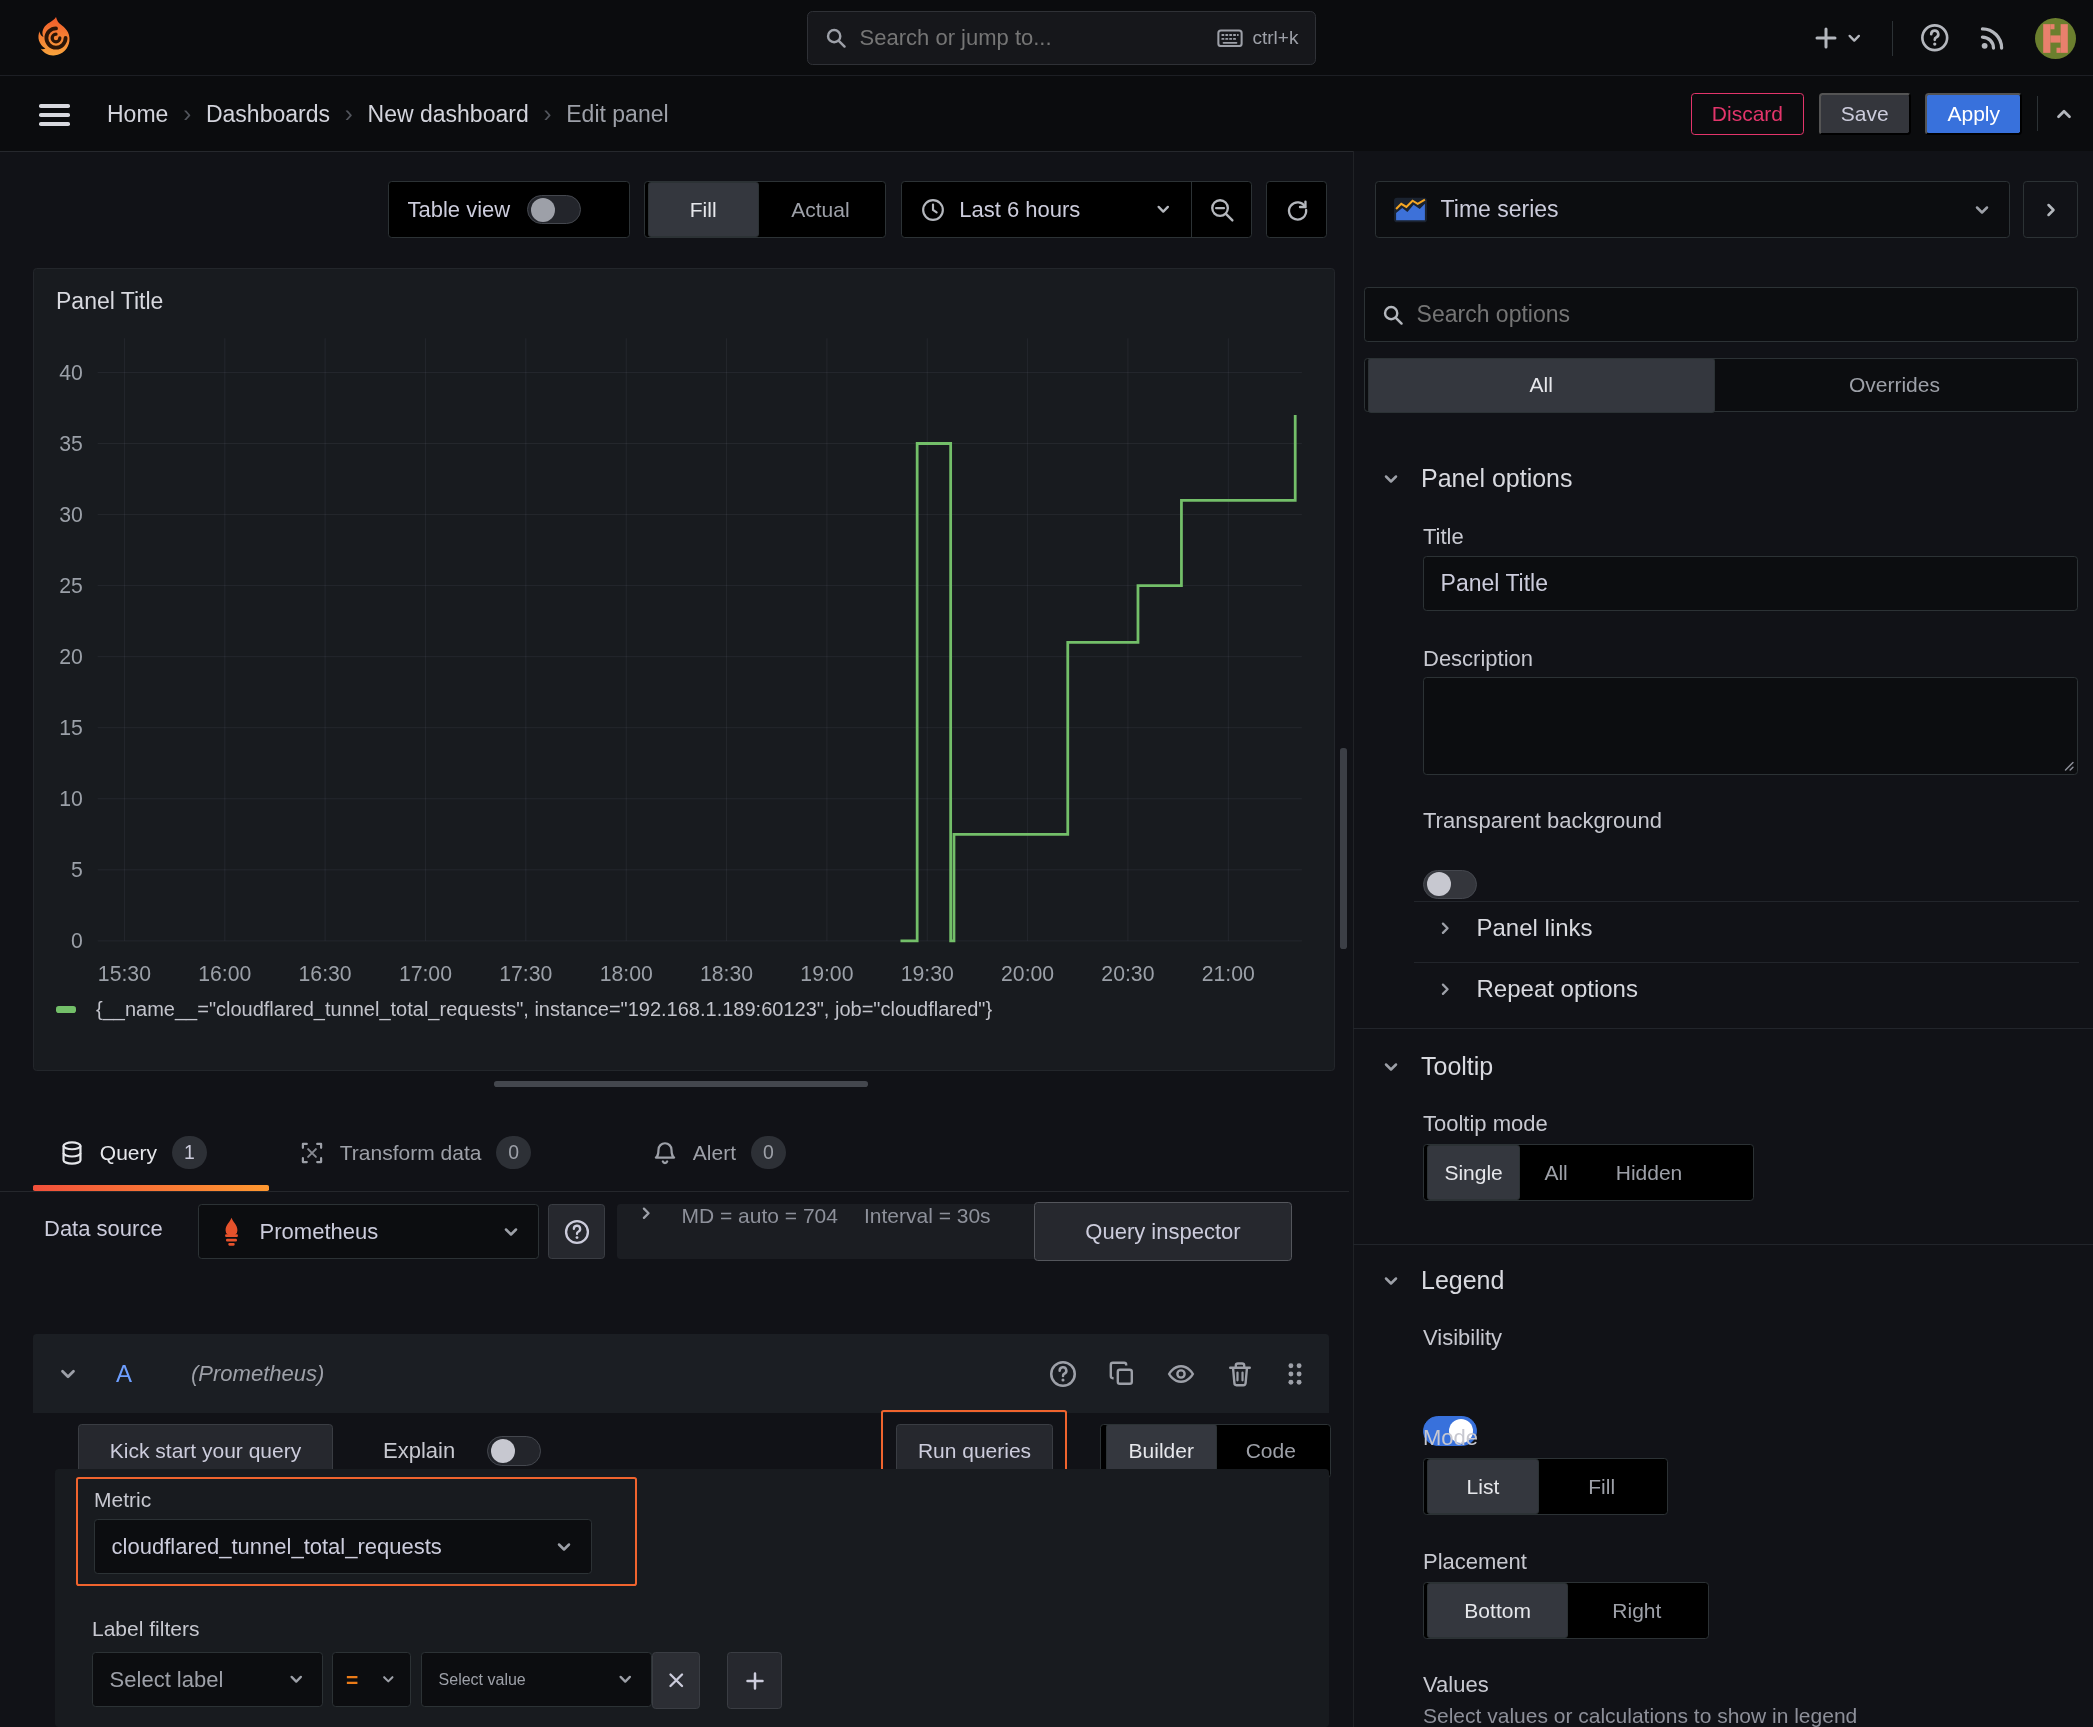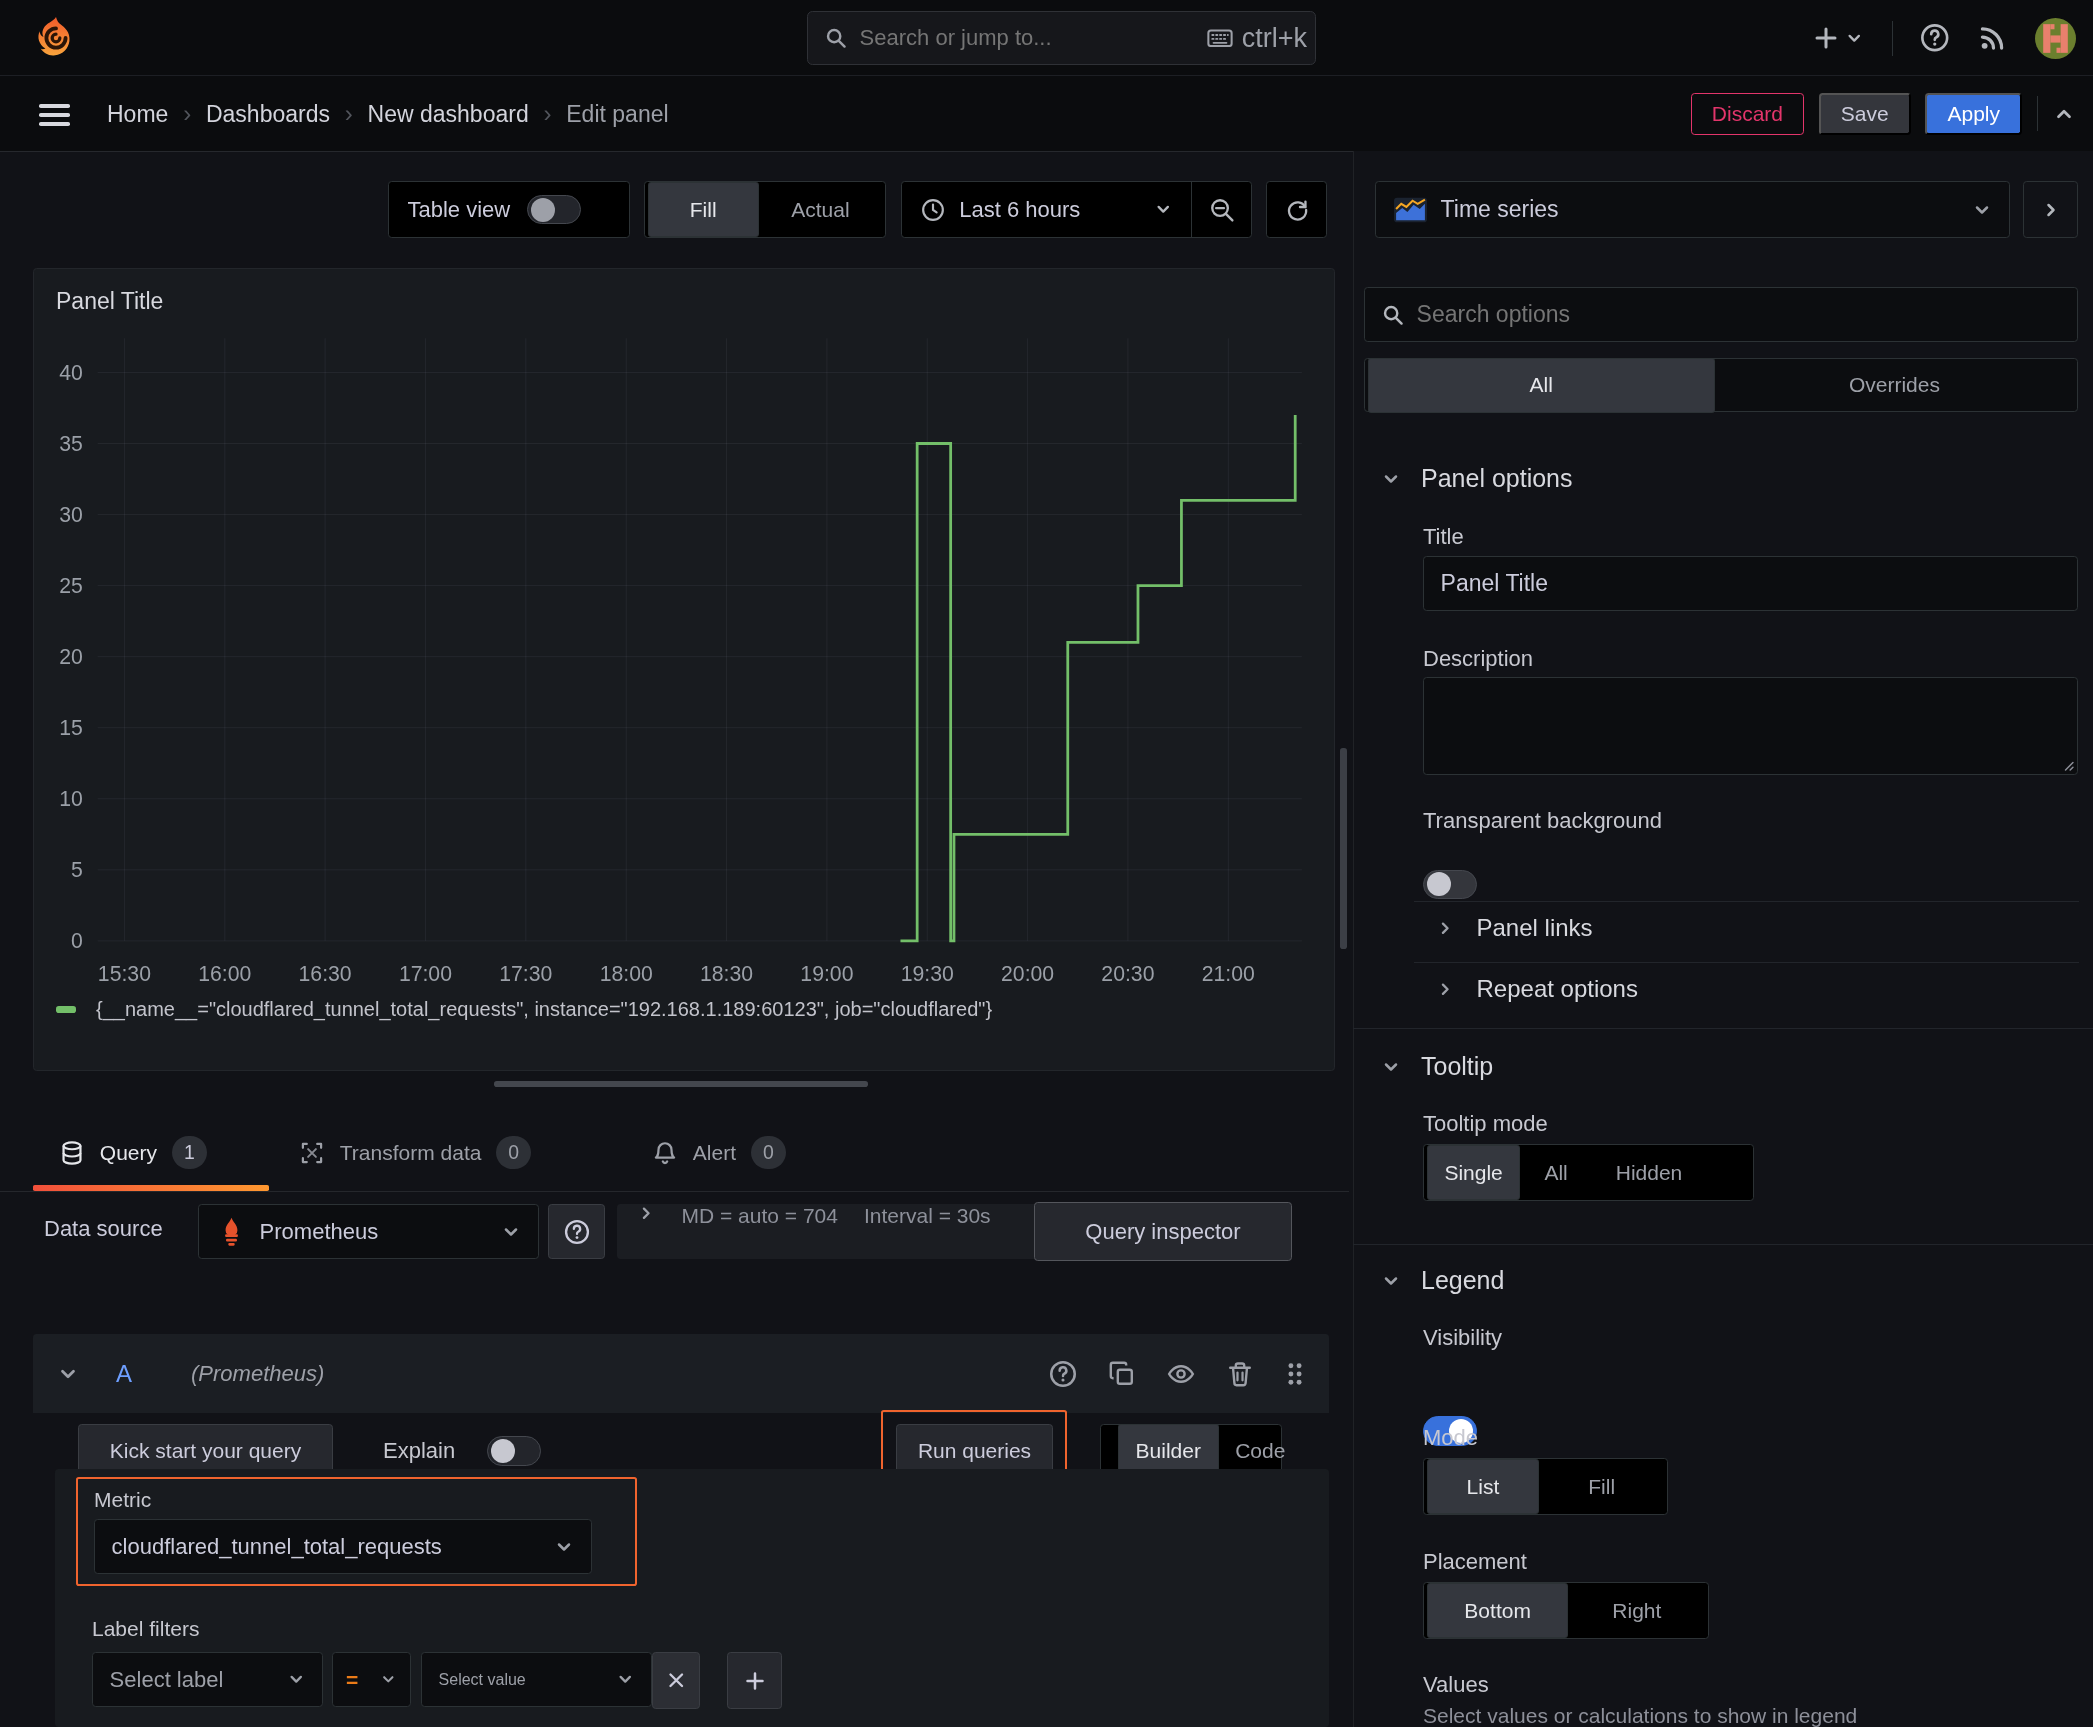--- a/index.html
+++ b/index.html
@@ -6,21 +6,21 @@
   html,body { width:2093px; height:1728px; background:#111217; overflow:hidden;
     font-family:"Liberation Sans","DejaVu Sans",sans-serif; color:#ccccdc; font-size:21px; }
   .abs { position:absolute; }
   .row { display:flex; align-items:center; }
   svg.i { display:block; }
   
   .topnav { left:0; top:0; width:2093px; height:76px; background:#0b0c0e; border-bottom:0.9px solid #1d1f24; }
   .search-box { left:807px; top:11px; width:509px; height:54px; background:#16171b; border:0.9px solid #2f3136;
     border-radius:5.5px; padding:0 16.6px; color:#9da0a8; gap:13px; }
   .search-box input { flex:1; background:transparent; border:none; outline:none; color:#9da0a8; font:inherit; font-size:22px; }
-  .kbd-hint { gap:9.2px; color:#9da0a8; font-size:27px;margin-left:46px; }
+  .kbd-hint { gap:9.2px; color:#9da0a8; font-size:19px;margin-left:46px; }
   .navico { color:#b4b7bd; }
   .divider-v { width:0.9px; height:35px; background:#2c3235; }
   
   .subnav { left:0; top:76px; width:2093px; height:76px; background:#0b0c0e; border-bottom:0.9px solid #26282d; }
   .burger { left:39px; top:28px; width:31px; cursor:pointer; }
   .burger div { height:3.7px; background:#d8d9df; border-radius:1.8px; margin-bottom:5.5px; }
   .crumbs { left:107px; top:0; height:76px; gap:14.8px; font-size:23px; }
   .crumb { color:#d3d4dc; cursor:pointer; }
   .crumb.dim { color:#9da0a8; }
   .crumb-sep { color:#52555c; font-size:24px; }
@@ -472,21 +472,21 @@
   </span>
 </div>
 
 <div class="abs btn-sec" style="left:78px;top:1424px;width:255px;height:54px;font-size:21px">Kick start your query</div>
 <div class="abs fieldlbl" style="left:383px;top:1438px;font-size:22px;color:#c7c8d0">Explain</div>
 <div class="abs toggle" style="left:487px;top:1436px">
     <span class="knob" style="background:#c7c8d0"></span>
   </div>
 <div class="abs btn-sec" style="left:896px;top:1424px;width:157px;height:54px;font-size:21px">Run queries</div>
 <div class="abs hl-orange" style="left:881px;top:1410px;width:186px;height:81px"></div>
-<div class="abs group" style="left:1100px;top:1424px;width:182px;height:54px;padding:17px">
+<div class="abs group" style="left:1100px;top:1424px;width:231px;height:54px;padding:5px">
   <span class="seg sel" style="flex:1;padding:0 16.6px">Builder</span>
   <span class="seg" style="flex:1;padding:0 16.6px">Code</span>
 </div>
 
 <div class="abs card"></div>
 <div class="abs fieldlbl" style="left:94px;top:1488px">Metric</div>
 <div class="abs sel" style="left:94px;top:1519px;width:498px">
   <span style="font-size:22px">cloudflared_tunnel_total_requests</span>
   <span class="chev">
       <svg class="i" width="20" height="20" viewBox="0 0 22 22">

